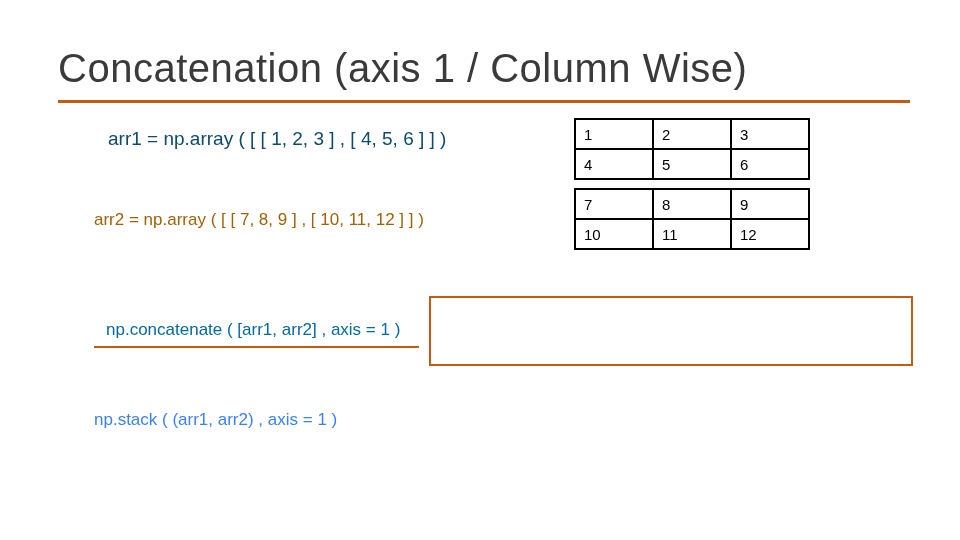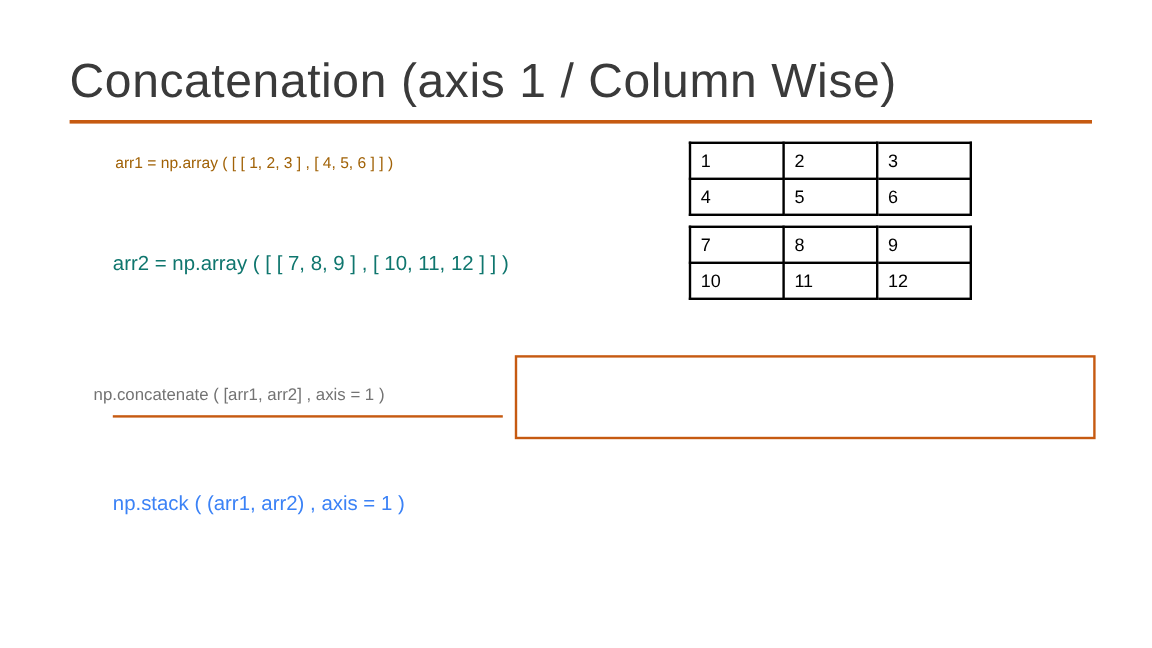--- a/index.html
+++ b/index.html
@@ -31,38 +31,38 @@
   .title-underline {
     position: absolute;
     left: 58px;
     top: 100px;
     width: 852px;
     height: 3px;
     background: #c65a11; 
   }
   .code1 {
     position: absolute;
-    left: 96px;
+    left: 108px;
     top: 128px;
-    font-size: 13px;
-    color: #a16207;
+    font-size: 19px;
+    color: #0c4a6e;
   }
   .code2 {
     position: absolute;
     left: 94px;
     top: 210px;
     font-size: 17px;
-    color: #0f766e;
+    color: #a16207;
   }
   .code3 {
     position: absolute;
-    left: 78px;
+    left: 106px;
     top: 320px;
-    font-size: 14px;
-    color: #737373;
+    font-size: 17px;
+    color: #0369a1;
   }
   .code3-line {
     position: absolute;
     left: 94px;
     top: 346px;
     width: 325px;
     height: 2px;
     background: #c65a11;
   }
   .code4 {

